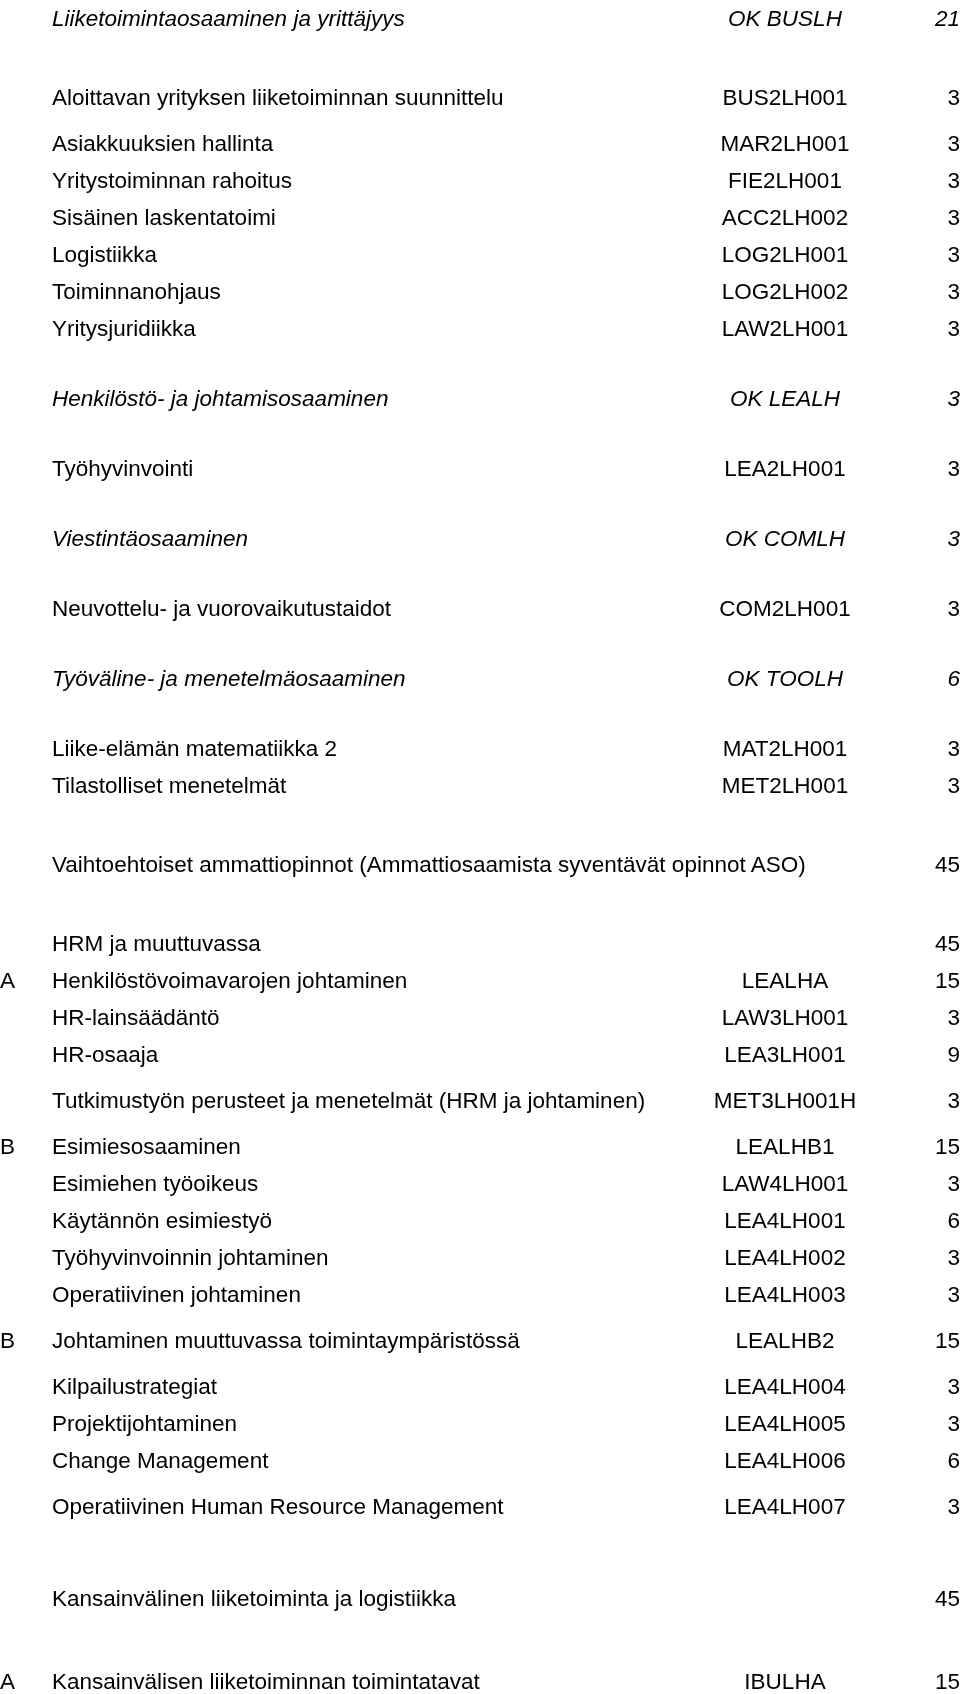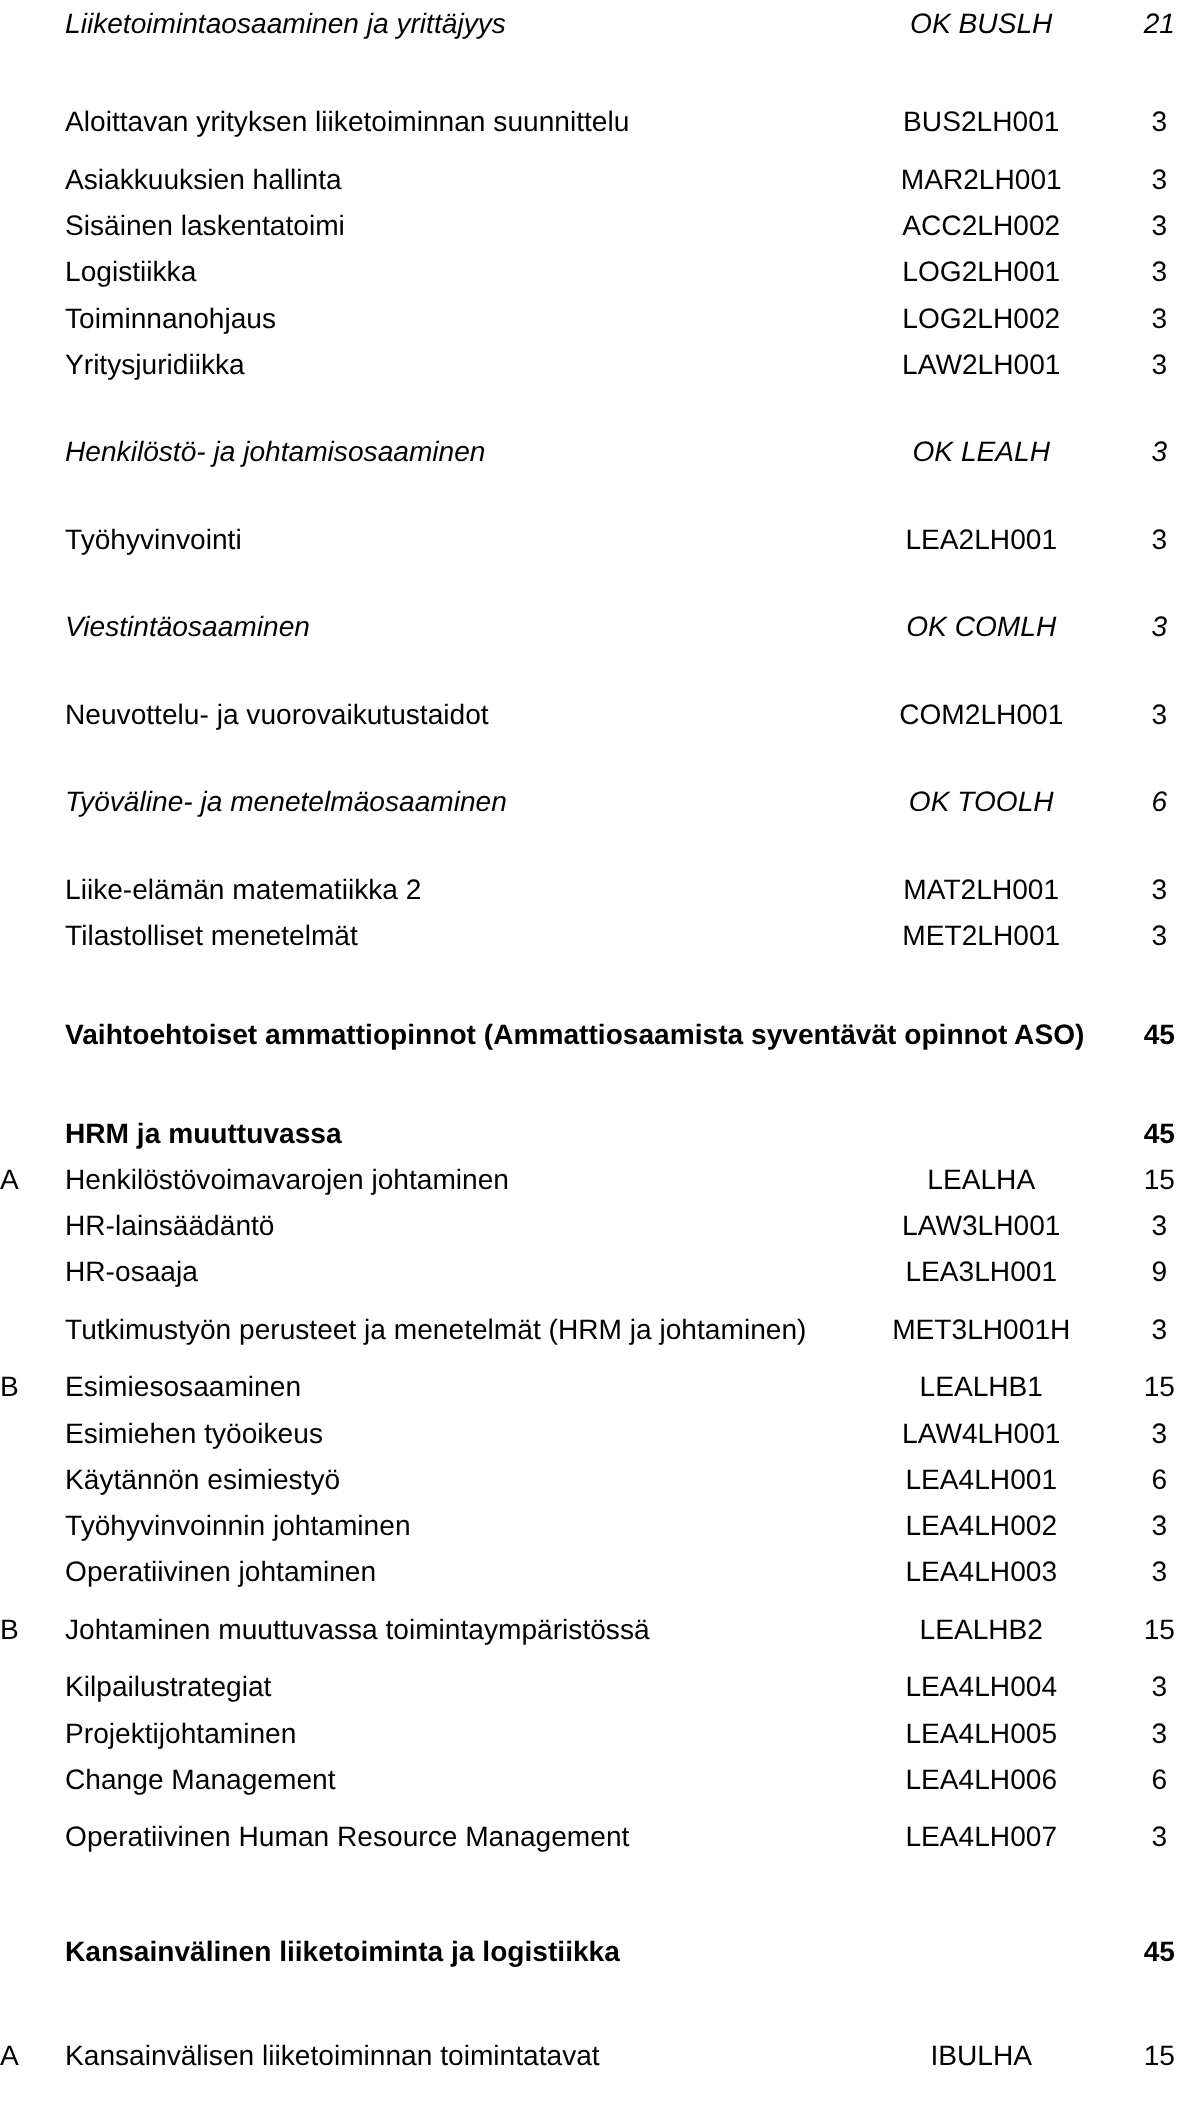--- a/index.html
+++ b/index.html
@@ -43,32 +43,32 @@
   }
   td.name{
     text-align:left;
     padding-right:8px;
   }
   td.code{
     text-align:center;
     padding-left:2px;
   }
   td.cr{
-    text-align:center;
+    text-align:right;
     padding-right:12px;
   }
 
   
   .lvl-top{padding-left:5px;}
   .lvl-head{padding-left:55px;}
   .lvl-sub{padding-left:113px;}
 
   
   .it{font-style:italic;}
-  .bd{font-weight:bold;margin-left:20px;}
+  .bd{font-weight:normal;margin-left:20px;}
 
   tr.row{height:37px;}
   tr.row-tall{height:55px;}
   tr.gap{height:17px;}
   tr.gap-sm{height:10px;}
   tr.gap-lg{height:28px;}
   tr.gap-xl{height:46px;}
 
   .spacer{font-size:1px;line-height:1px;}
 </style>
@@ -102,20 +102,26 @@
         <td class="cr">3</td>
       </tr>
 
       <tr class="row">
         <td class="letter"></td>
         <td class="name lvl-sub">Asiakkuuksien hallinta</td>
         <td class="code">MAR2LH001</td>
         <td class="cr">3</td>
       </tr>
 
+      <tr class="row">
+        <td class="letter"></td>
+        <td class="name lvl-sub">Yritystoiminnan rahoitus</td>
+        <td class="code">FIE2LH001</td>
+        <td class="cr">3</td>
+      </tr>
 
       <tr class="row">
         <td class="letter"></td>
         <td class="name lvl-sub">Sisäinen laskentatoimi</td>
         <td class="code">ACC2LH002</td>
         <td class="cr">3</td>
       </tr>
 
       <tr class="row">
         <td class="letter"></td>

